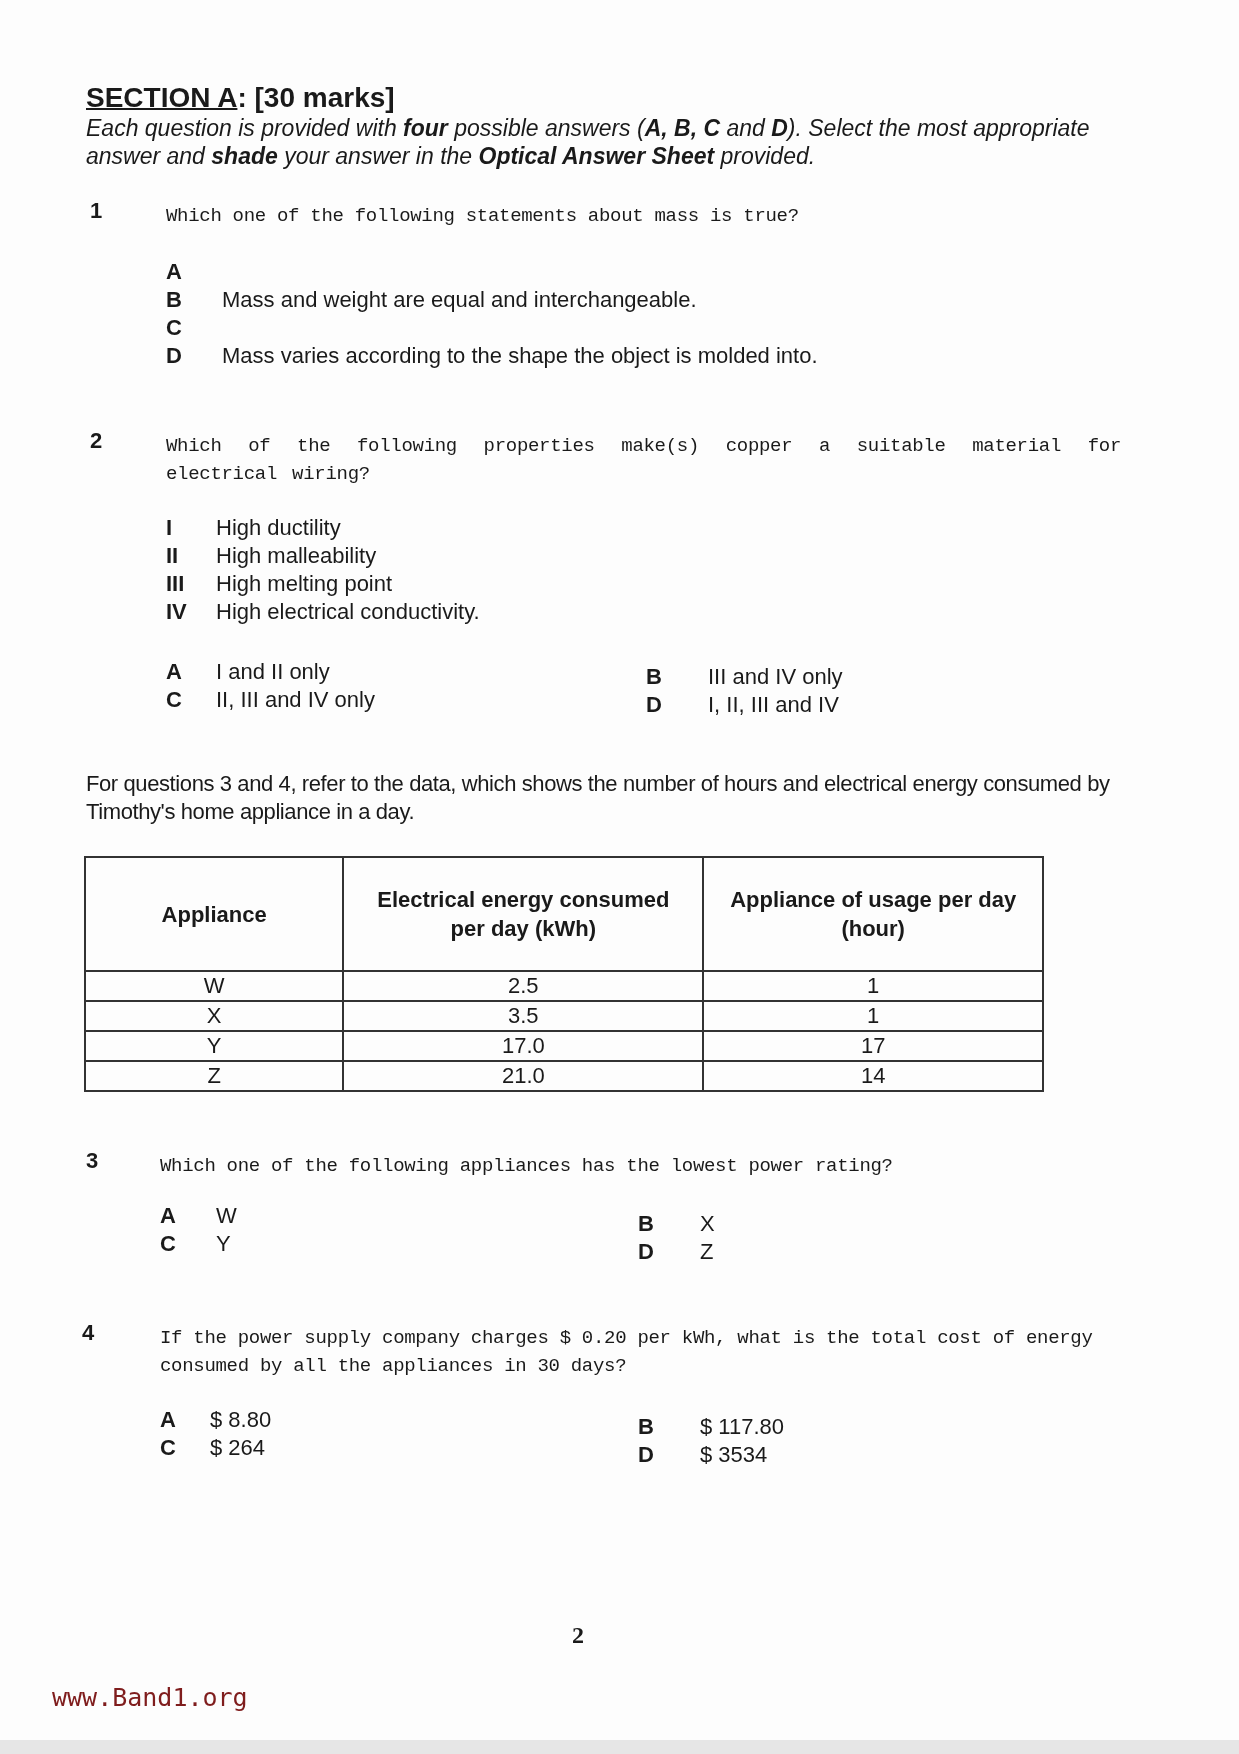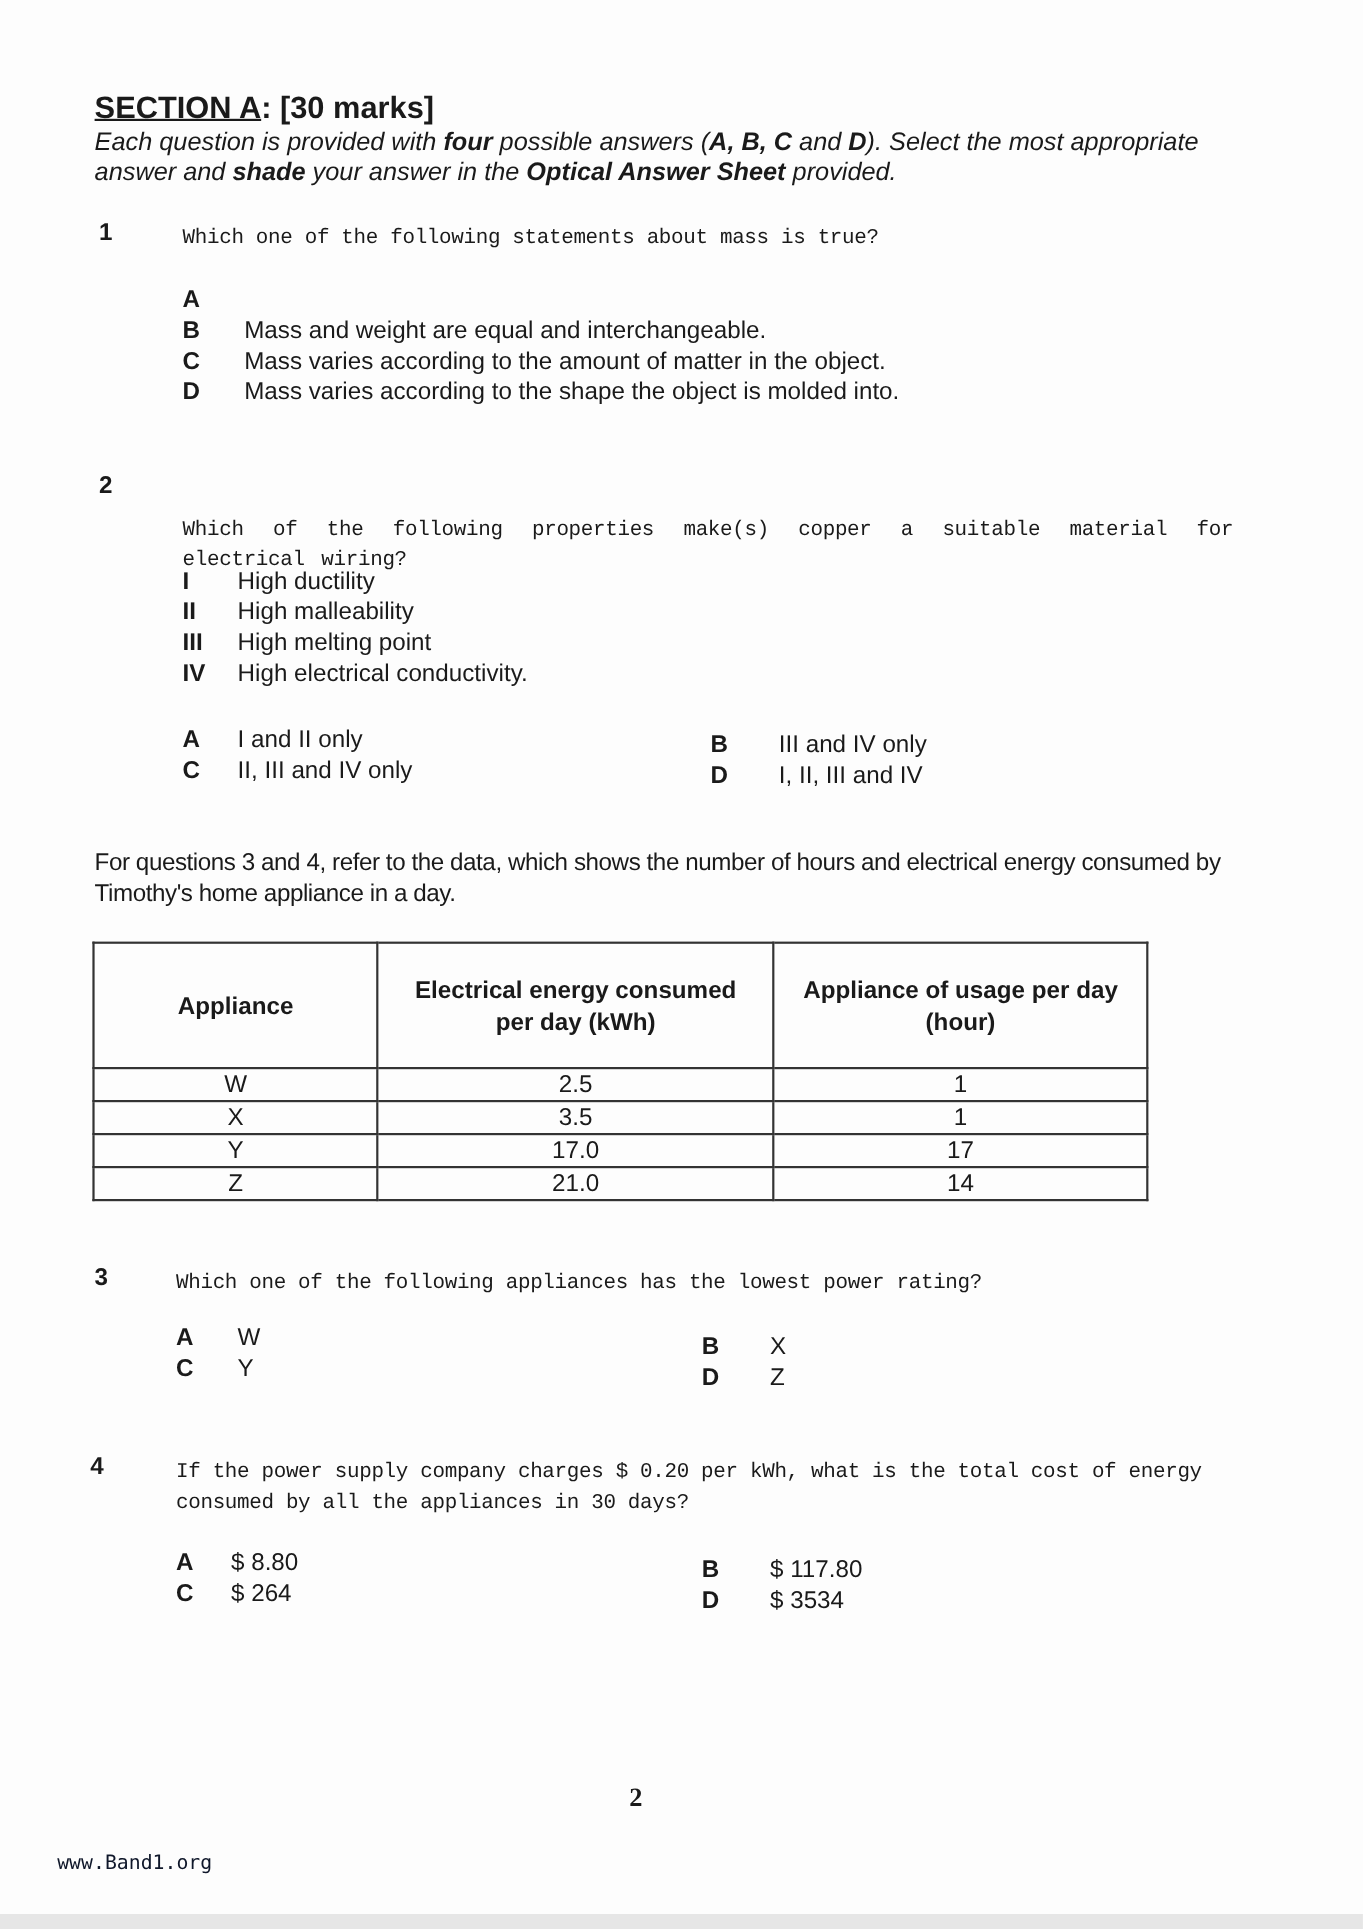--- a/index.html
+++ b/index.html
@@ -24,21 +24,21 @@
     .col2 .opt-letter { width: 62px; }
     .intro { left: 86px; top: 770px; width: 1030px; font-size: 22px; line-height: 28px; letter-spacing: -0.4px; }
     table.data {
       position: absolute; left: 84px; top: 856px; width: 960px;
       border-collapse: collapse; font-size: 22px;
     }
     table.data th, table.data td { border: 2px solid #333; text-align: center; }
     table.data th { height: 110px; font-weight: bold; line-height: 29px; font-size: 22px; }
     table.data td { height: 28px; line-height: 28px; padding: 0; }
     .pg { left: 572px; top: 1622px; font-family: "Liberation Serif", serif; font-weight: bold; font-size: 24px; }
-    .wm { left: 52px; top: 1683px; font-family: "DejaVu Sans Mono", monospace; font-size: 18px; color: #0f172a; }
+    .wm { left: 52px; top: 1683px; font-family: "DejaVu Sans Mono", monospace; font-size: 25px; color: #7f1d1d; }
     .bottom-band { left: 0; top: 1740px; width: 1239px; height: 14px; background: #e6e6e6; }
   </style>
 </head>
 <body>
 
 <div class="abs section-title">
   <u>SECTION A</u><span>: [30 marks]</span>
 </div>
 <div class="abs instructions">
   <span>Each question is provided with </span><b>four</b><span> possible answers (</span><b>A, B, C</b><span> and </span><b>D</b><span>). Select the most appropriate answer and </span><b>shade</b><span> your answer in the </span><b>Optical Answer Sheet</b><span> provided.</span>
@@ -49,30 +49,29 @@
 <div class="abs" style="left:166px; top:258px;">
   <div class="opt-row">
       <span class="opt-letter">A</span>
     </div>
   <div class="opt-row">
       <span class="opt-letter">B</span>
       <span>Mass and weight are equal and interchangeable.</span>
     </div>
   <div class="opt-row">
       <span class="opt-letter">C</span>
-      <span>Mass varies according to the amount of matter in the object.</span>
     </div>
   <div class="opt-row">
       <span class="opt-letter">D</span>
       <span>Mass varies according to the shape the object is molded into.</span>
     </div>
 </div>
 
 <div class="abs qnum" style="left:90px; top:428px;">2</div>
-<div class="abs txt qtext" style="left:166px; top:432px; text-align:justify; word-spacing:4px;margin-top:35px;">Which of the following properties make(s) copper a suitable material for electrical wiring?</div>
+<div class="abs txt qtext" style="left:166px; top:432px; text-align:justify; word-spacing:4px;">Which of the following properties make(s) copper a suitable material for electrical wiring?</div>
 <div class="abs" style="left:166px; top:514px;">
   <div class="opt-row">
       <span class="roman-letter">I</span>
       <span>High ductility</span>
     </div>
   <div class="opt-row">
       <span class="roman-letter">II</span>
       <span>High malleability</span>
     </div>
   <div class="opt-row">

